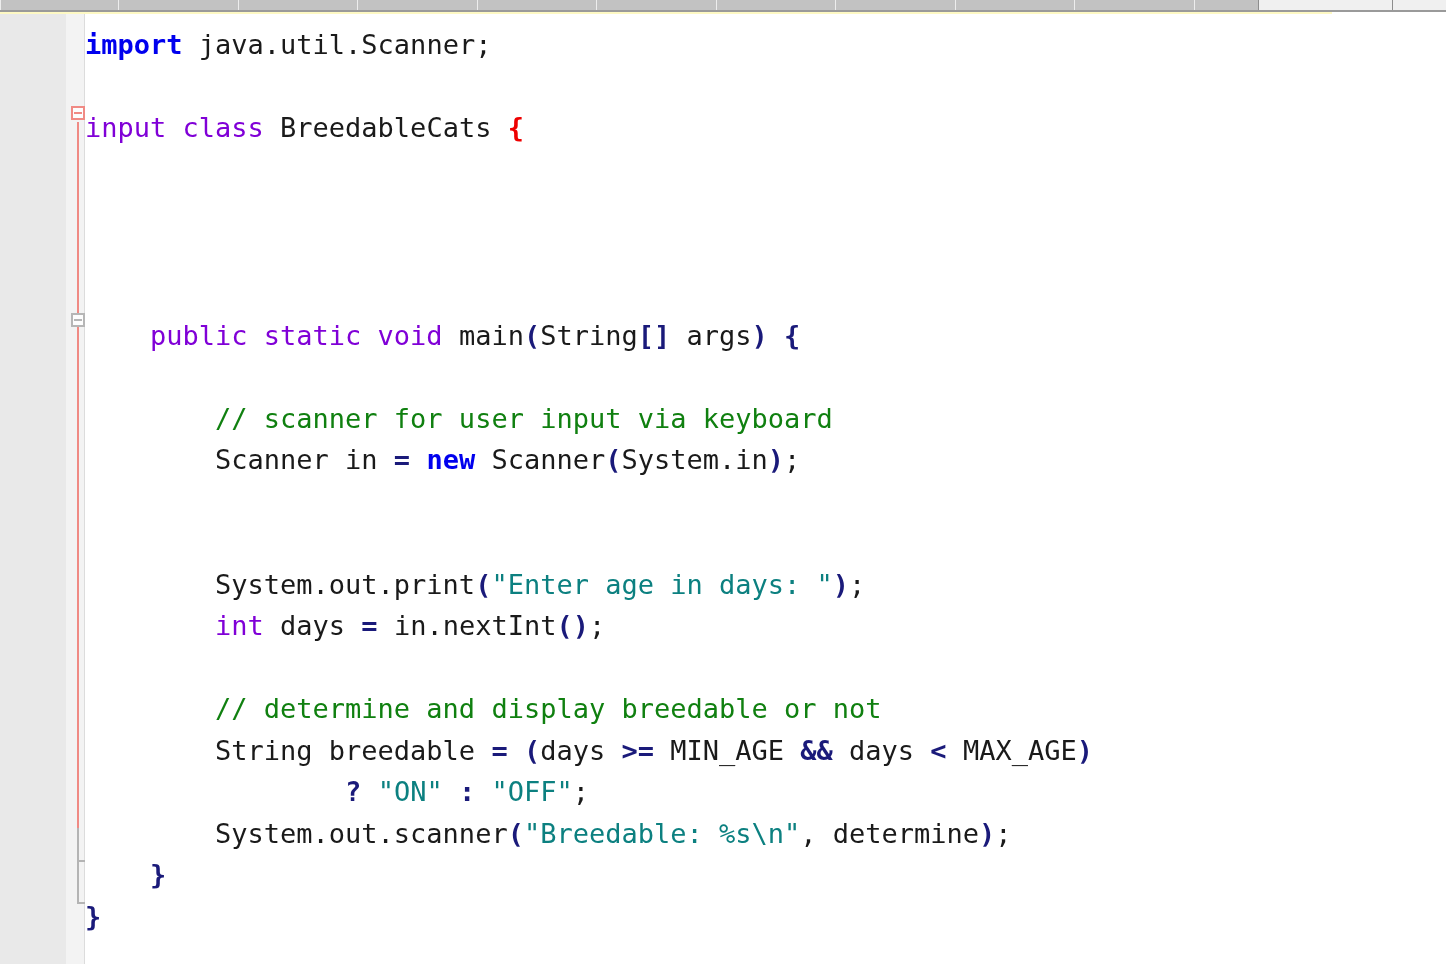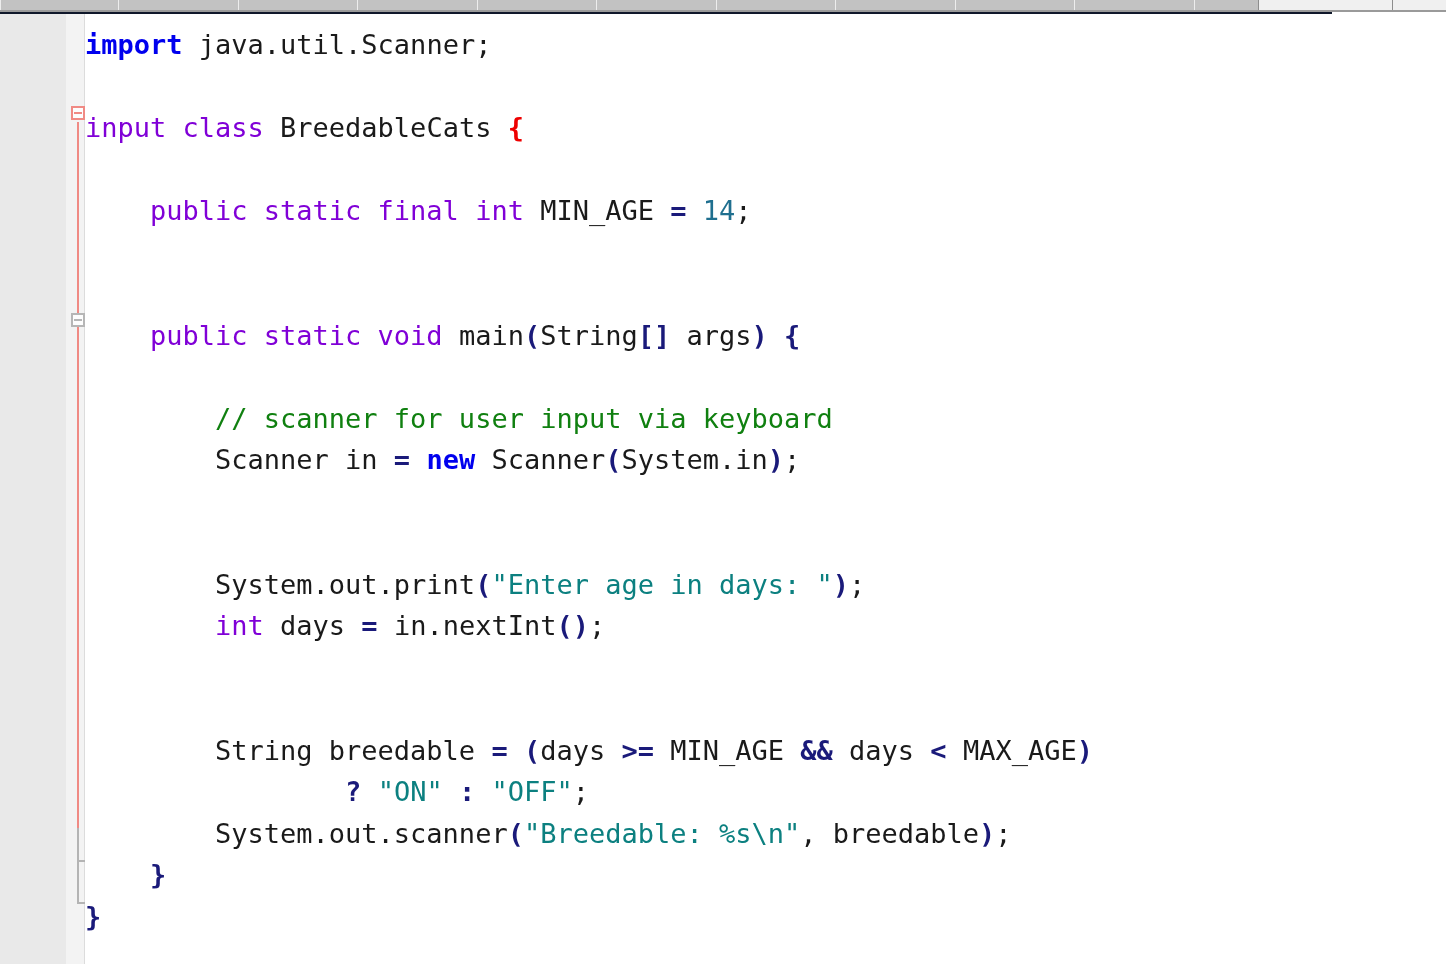--- a/index.html
+++ b/index.html
@@ -4,21 +4,21 @@
 <style>
   * { box-sizing: border-box; }
   html, body {
     margin: 0; padding: 0;
     width: 1446px; height: 964px;
     background: #ffffff;
     font-family: "DejaVu Sans Mono", monospace;
     overflow: hidden;
   }
 
-  #app { position: relative; width: 1332px; height: 964px; background: #0f172a; }
+  #app { position: relative; width: 1332px; height: 964px; background: #fef9c3; }
 
   
   .hscroll-track {
     position: absolute; left: 0; top: 0; width: 1446px; height: 12px;
     background: #f0f0f0;
     border-bottom: 2px solid #9a9a9a;
   }
   .hscroll-thumb {
     position: absolute; left: 0; top: 0; height: 10px; width: 1258px;
     background: #c2c2c2;
@@ -168,31 +168,31 @@
     </div>
   <div class="foldbox gray" style="top:313px;">
       <span class="minus"></span>
     </div>
 
   <div class="code" id="codearea">
       <div class="line" style="top: 10px;"><span class="kw-import">import</span><span class="id"> java.util.Scanner;</span></div>
       <div class="line" style="top: 51.5px;"></div>
       <div class="line" style="top: 93px;"><span class="kw">input class </span><span class="id">BreedableCats </span><span class="brace-hl">{</span></div>
       <div class="line" style="top: 134.5px;"></div>
-      <div class="line" style="top: 176px;"><span class="kw">    public static final int </span><span class="id">MIN_AGE </span><span class="op">=</span><span class="id"> </span><span class="num">14</span><span class="id">;</span></div>
       <div class="line" style="top: 259px;"></div>
       <div class="line" style="top: 300.5px;"><span class="kw">    public static void </span><span class="id">main</span><span class="punc">(</span><span class="id">String</span><span class="punc">[]</span><span class="id"> args</span><span class="punc">)</span><span class="id"> </span><span class="punc">{</span></div>
       <div class="line" style="top: 342px;"></div>
       <div class="line" style="top: 383.5px;"><span class="cmt">        // scanner for user input via keyboard</span></div>
       <div class="line" style="top: 425px;"><span class="id">        Scanner in </span><span class="op">=</span><span class="id"> </span><span class="kw-new">new</span><span class="id"> Scanner</span><span class="punc">(</span><span class="id">System.in</span><span class="punc">)</span><span class="id">;</span></div>
       <div class="line" style="top: 466.5px;"></div>
       <div class="line" style="top: 549.5px;"><span class="id">        System.out.print</span><span class="punc">(</span><span class="str">"Enter age in days: "</span><span class="punc">)</span><span class="id">;</span></div>
       <div class="line" style="top: 591px;"><span class="kw">        int </span><span class="id">days </span><span class="op">=</span><span class="id"> in.nextInt</span><span class="punc">()</span><span class="id">;</span></div>
       <div class="line" style="top: 632.5px;"></div>
+      <div class="line" style="top: 674px;"><span class="cmt">        // determine and display breedable or not</span></div>
       <div class="line" style="top: 715.5px;"><span class="id">        String breedable </span><span class="op">=</span><span class="id"> </span><span class="punc">(</span><span class="id">days </span><span class="op">&gt;=</span><span class="id"> MIN_AGE </span><span class="op">&amp;&amp;</span><span class="id"> days </span><span class="op">&lt;</span><span class="id"> MAX_AGE</span><span class="punc">)</span></div>
       <div class="line" style="top: 757px;"><span class="id">                </span><span class="op">?</span><span class="id"> </span><span class="str">"ON"</span><span class="id"> </span><span class="op">:</span><span class="id"> </span><span class="str">"OFF"</span><span class="id">;</span></div>
-      <div class="line" style="top: 798.5px;"><span class="id">        System.out.scanner</span><span class="punc">(</span><span class="str">"Breedable: %s\n"</span><span class="id">, breedable</span><span class="punc">)</span><span class="id">;</span></div>
+      <div class="line" style="top: 798.5px;"><span class="id">        System.out.scanner</span><span class="punc">(</span><span class="str">"Breedable: %s\n"</span><span class="id">, determine</span><span class="punc">)</span><span class="id">;</span></div>
       <div class="line" style="top: 840px;"><span class="id">    </span><span class="punc">}</span></div>
       <div class="line" style="top: 881.5px;"><span class="punc">}</span></div>
       <div class="line" style="top: 923px;"></div>
     </div>
 
 </div>
 
 </body></html>

